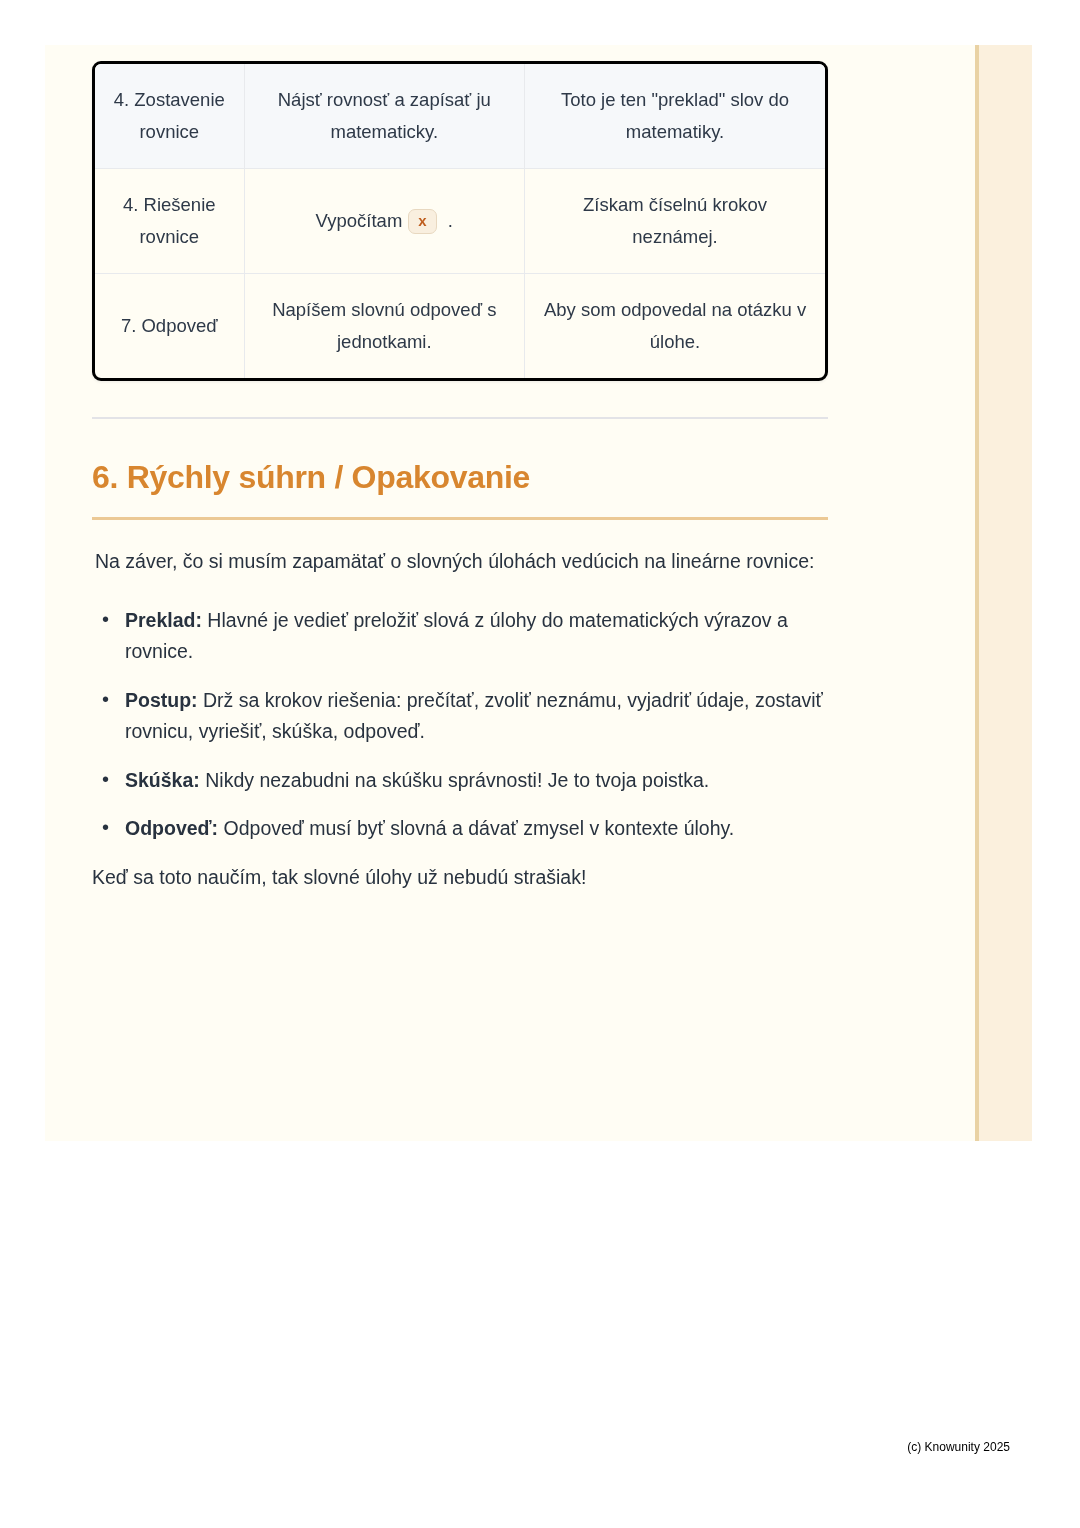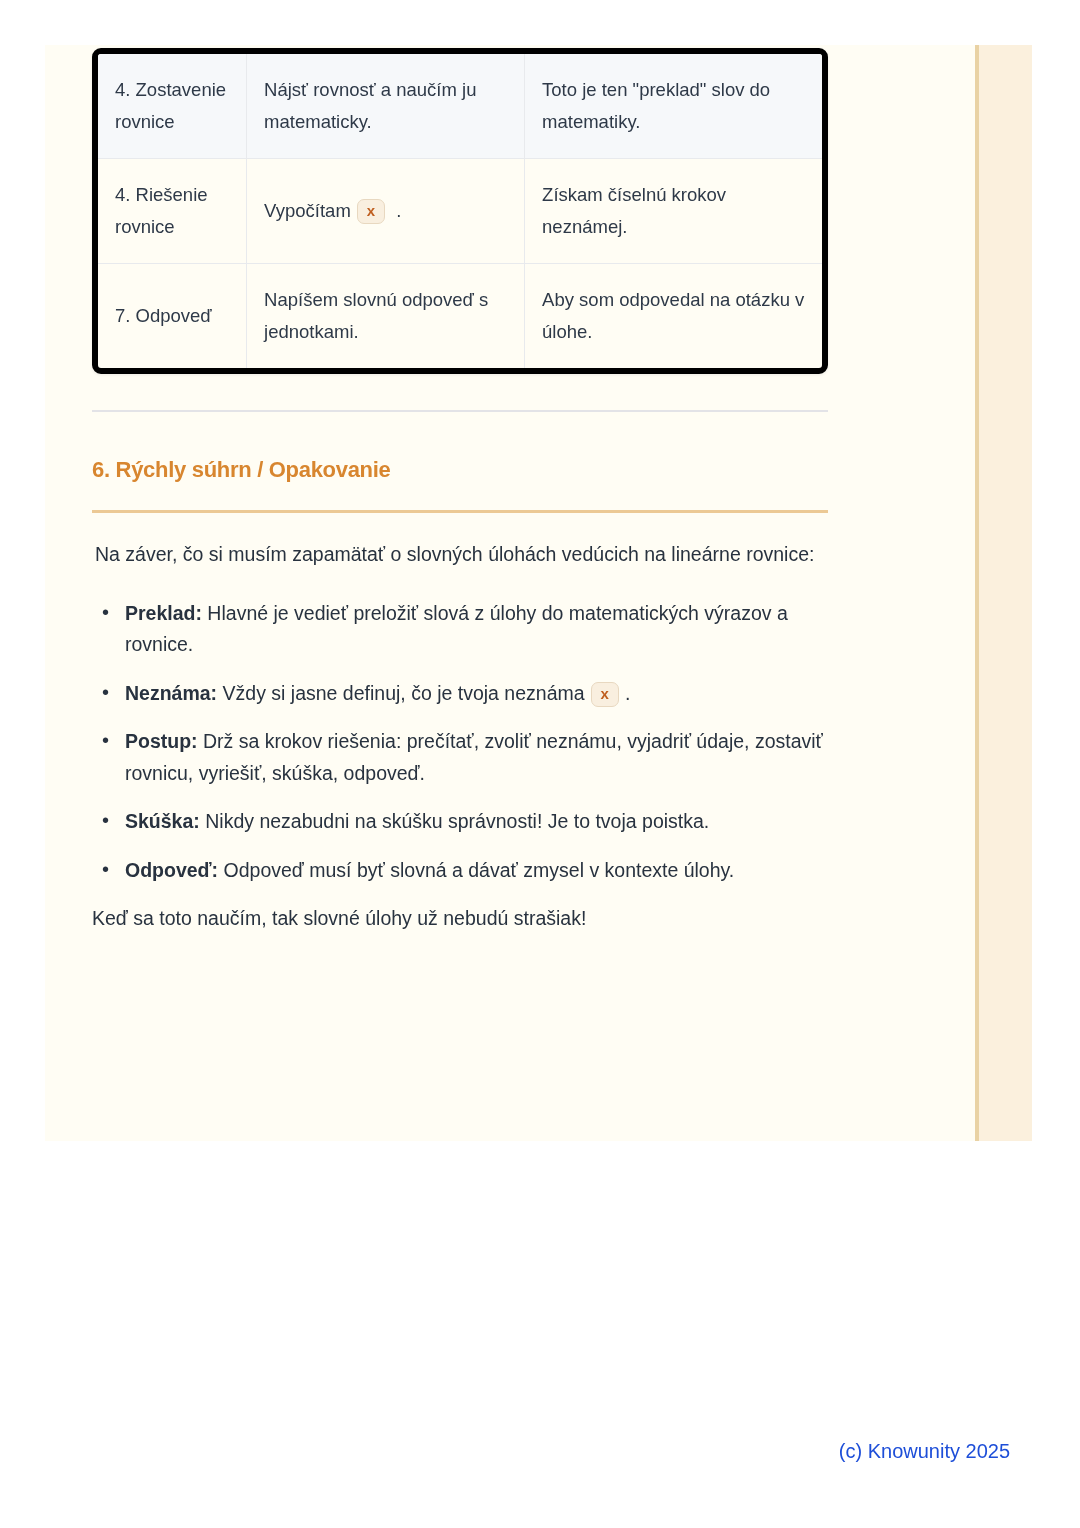--- a/index.html
+++ b/index.html
@@ -29,45 +29,46 @@
   }
 
   .content {
     position: absolute; left: 47px; top: 0;
     width: 736px;
     color: #28323F;
   }
 
   
   .tblwrap {
-    margin-top: 3px;
-    border: 6px solid #000000;
+    margin-top: 16px;
+    border: 3px solid #000000;
     border-radius: 9px;
     overflow: hidden;
     box-shadow: 0 1px 3px rgba(20,30,50,0.08);
     background: transparent;
+    text-align: center;
   }
   table { width: 100%; border-collapse: separate; border-spacing: 0; }
   td {
     padding: 20px 17px;
     font-size: 18.5px;
     line-height: 32px;
     color: #2E3948;
     vertical-align: middle;
     border-top: 1px solid #E8EAED;
   }
   tr:first-child td { border-top: none; }
   td + td { border-left: 1px solid #E8EAED; }
   tr.alt { background: #F6F8FA; }
 
   
   .divider { margin-top: 36px; height: 2px; background: #E3E3E7; }
   .heading {
     margin: 38px 0 0;
-    font-size: 22px; line-height: 40px;
+    font-size: 32px; line-height: 40px;
     font-weight: 700;
     color: #D8862F;
     letter-spacing: -0.3px;
   }
   .underline { margin-top: 20px; height: 3px; background: #ECC995; }
 
   .body-text { font-size: 19.5px; line-height: 31.5px; color: #28323F; }
   .intro { margin: 26px 3px 0; text-align: justify; }
 
   .bullets { margin: 27px 0 0; padding: 0; list-style: none; }
@@ -91,21 +92,21 @@
     color: #BF5E1F;
     font-weight: 700;
     font-size: 15px;
     line-height: 18px;
     vertical-align: baseline;
     position: relative; top: -1px;
   }
 
   .footer {
     position: absolute; top: 1440px; right: 70px;
-    font-size: 20px; color: #1d4ed8;
+    font-size: 12px; color: #000000;
   }
 </style>
 </head>
 <body>
 
 <div class="canvas">
   <div class="page">
     <div class="accent-line"></div>
     <div class="accent-band"></div>
 
@@ -114,21 +115,21 @@
       <div class="tblwrap">
         <table>
           <colgroup>
             <col style="width:149px">
             <col style="width:283px">
             <col style="width:304px">
           </colgroup>
           <tbody id="tbody">
               <tr class="alt">
                 <td>4. Zostavenie rovnice</td>
-                <td>Nájsť rovnosť a naučím ju matematicky.</td>
+                <td>Nájsť rovnosť a zapísať ju matematicky.</td>
                 <td>Toto je ten "preklad" slov do matematiky.</td>
               </tr>
               <tr>
                 <td>4. Riešenie rovnice</td>
                 <td>Vypočítam<span class="xbadge">x</span> .</td>
                 <td>Získam číselnú krokov neznámej.</td>
               </tr>
               <tr>
                 <td>7. Odpoveď</td>
                 <td>Napíšem slovnú odpoveď s jednotkami.</td>
@@ -140,21 +141,20 @@
 
       <div class="divider"></div>
 
       <h2 class="heading">6. Rýchly súhrn / Opakovanie</h2>
       <div class="underline"></div>
 
       <p class="body-text intro">Na záver, čo si musím zapamätať o slovných úlohách vedúcich na lineárne rovnice:</p>
 
       <ul class="bullets body-text" id="bullets">
           <li><strong>Preklad:</strong> Hlavné je vedieť preložiť slová z úlohy do matematických výrazov a rovnice.</li>
-          <li><strong>Neznáma:</strong> Vždy si jasne definuj, čo je tvoja neznáma<span class="xbadge">x</span>.</li>
           <li><strong>Postup:</strong> Drž sa krokov riešenia: prečítať, zvoliť neznámu, vyjadriť údaje, zostaviť rovnicu, vyriešiť, skúška, odpoveď.</li>
           <li><strong>Skúška:</strong> Nikdy nezabudni na skúšku správnosti! Je to tvoja poistka.</li>
           <li><strong>Odpoveď:</strong> Odpoveď musí byť slovná a dávať zmysel v kontexte úlohy.</li>
         </ul>
 
       <p class="body-text outro">Keď sa toto naučím, tak slovné úlohy už nebudú strašiak!</p>
     </div>
   </div>
 
   <div class="footer">(c) Knowunity 2025</div>

